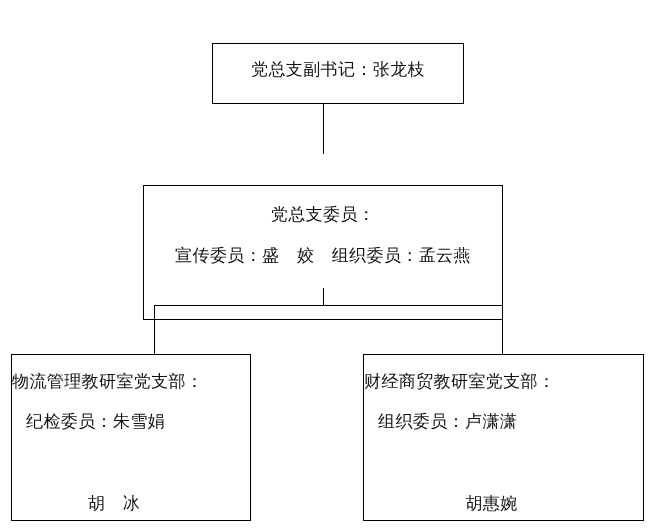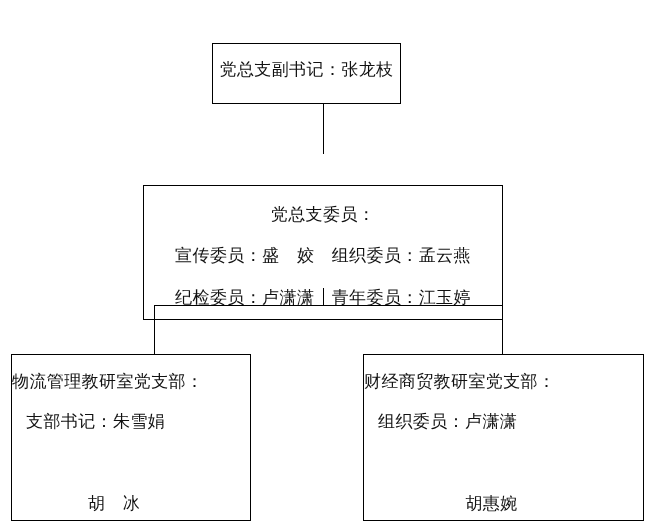--- a/index.html
+++ b/index.html
@@ -33,21 +33,21 @@
     color: #111111;
     letter-spacing: 0.4px;
   }
   .line-center { text-align: center; }
   .line-left   { text-align: left; }
 
   
   #node-deputy-secretary {
     left: 212px;
     top: 43px;
-    width: 189px;
+    width: 252px;
     height: 61px;
   }
   #node-deputy-secretary .node-line {
     position: absolute;
     left: 0;
     right: 0;
     top: 17px;
   }
 
   
@@ -140,31 +140,30 @@
 
   <div class="node-box" id="node-deputy-secretary">
     <div class="node-line line-center">党总支副书记：张龙枝</div>
   </div>
 
   <div class="conn conn-v" id="conn-top-to-committee"></div>
 
   <div class="node-box" id="node-committee">
     <div class="node-line line-center cm-l1">党总支委员：</div>
     <div class="node-line line-center cm-l2">宣传委员：盛　姣　组织委员：孟云燕</div>
-    <div class="node-line line-center cm-l3">纪检委员：卢潇潇　青年委员：江玉婷</div>
   </div>
 
   <div class="conn conn-v" id="conn-committee-stem"></div>
   <div class="conn conn-h" id="conn-branch-bar"></div>
   <div class="conn conn-v" id="conn-to-logistics"></div>
   <div class="conn conn-v" id="conn-to-finance"></div>
 
   <div class="node-box" id="node-branch-logistics">
     <div class="node-line branch-title">物流管理教研室党支部：</div>
-    <div class="node-line line-left branch-l1">支部书记：朱雪娟</div>
+    <div class="node-line line-left branch-l1">纪检委员：朱雪娟</div>
     <div class="node-line branch-l3">胡　冰</div>
   </div>
 
   <div class="node-box" id="node-branch-finance">
     <div class="node-line branch-title">财经商贸教研室党支部：</div>
     <div class="node-line line-left branch-l1">组织委员：卢潇潇</div>
     <div class="node-line branch-l3">胡惠婉</div>
   </div>
 
 </div>

